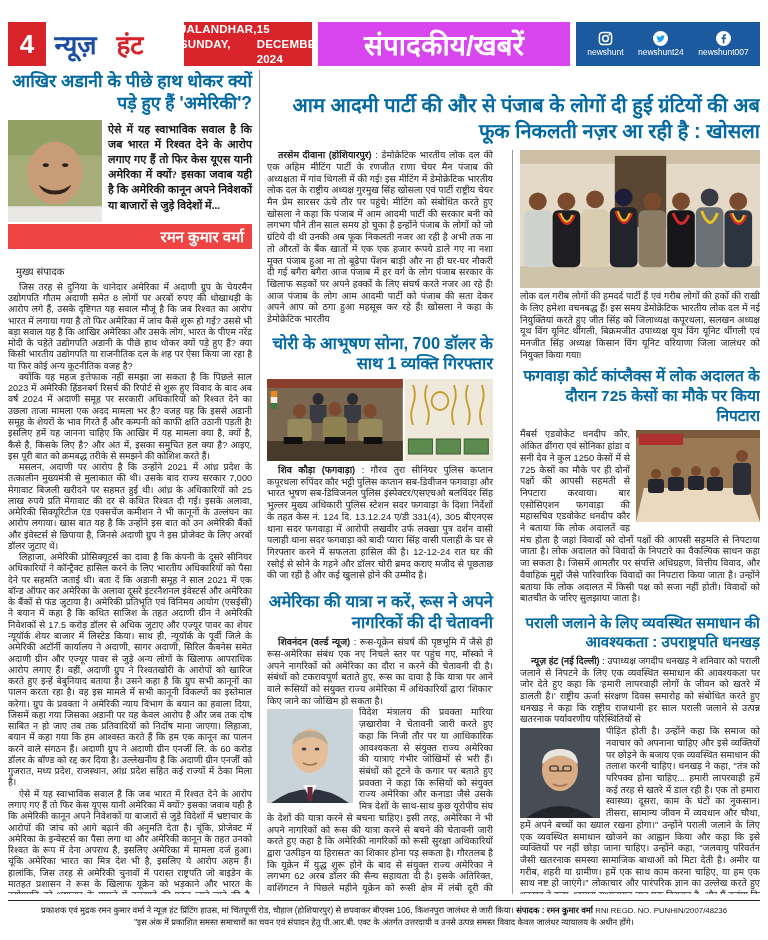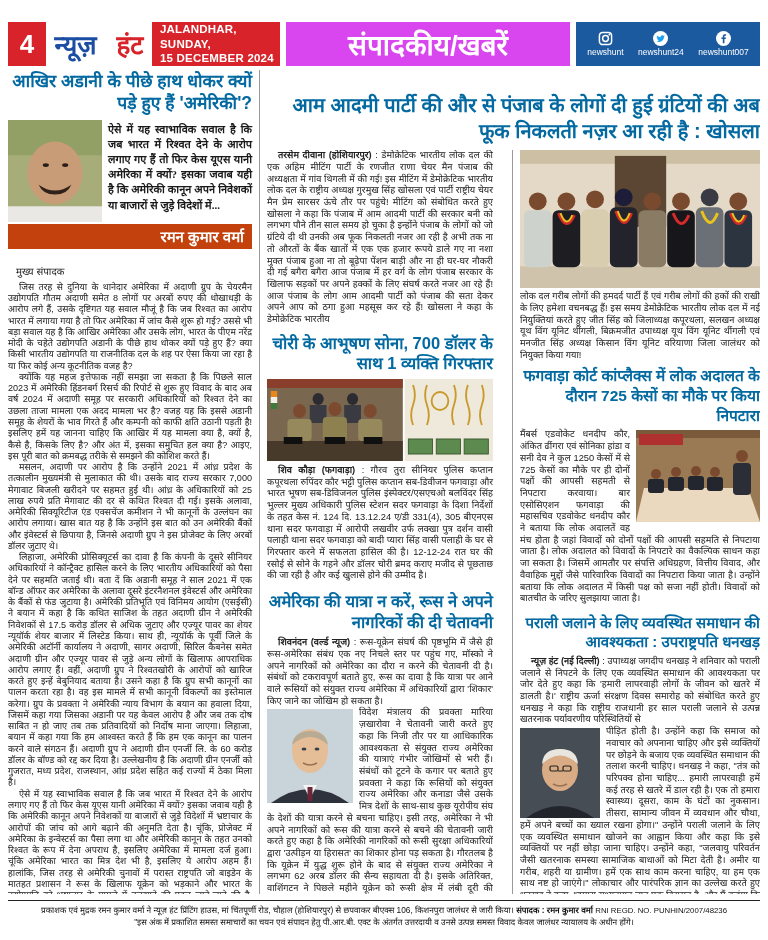--- a/index.html
+++ b/index.html
@@ -4,21 +4,21 @@
 <style>
   * { box-sizing: border-box; margin: 0; padding: 0; }
   body { font-family: "Liberation Sans", sans-serif; background: #ffffff; color: #1a1a1a; }
   .page { position: relative; width: 768px; height: 940px; overflow: hidden; background: #fff; margin: 0 auto; }
 
   
   .header { position: absolute; top: 22px; left: 8px; width: 752px; height: 44px; display: flex; align-items: stretch; }
   .pagenum { width: 38px; background: #d8232a; color: #fff; font-weight: bold; font-size: 26px; display: flex; align-items: center; justify-content: center; }
   .logo { width: 106px; display: flex; align-items: center; justify-content: center; font-size: 26px; font-weight: bold; gap: 20px; }
   .logo .b { color: #1b4ea3; } .logo .r { color: #d8232a; }
-  .datebox { width: 128px; background: #d8232a; color: #fff; font-size: 11.5px; font-weight: bold; display: flex; flex-direction: column; justify-content: center; padding-left: 8px; line-height: 1.3; letter-spacing: .2px; }
+  .datebox { width: 128px; background: #d8232a; color: #fff; font-size: 11.5px; font-weight: bold; display: flex; flex-direction: row; justify-content: center; padding-left: 8px; line-height: 1.3; letter-spacing: .2px; margin-left: 32px; }
   .sectionbox { flex: 1; background: #d946ef; color: #fff; display: flex; align-items: center; justify-content: center; font-size: 28px; font-weight: bold; margin: 0 6px; }
   .socialbox { width: 184px; background: #1b5a9e; display: flex; align-items: center; justify-content: space-around; padding: 2px 4px 3px; }
   .social { display: flex; flex-direction: column; align-items: center; gap: 1px; color: #fff; font-size: 8.5px; cursor: pointer; }
   .social svg { width: 15px; height: 15px; display: block; }
 
   
   .main { position: absolute; top: 70px; left: 8px; width: 752px; bottom: 46px; display: flex; overflow: hidden; }
   .col-left { width: 252px; padding-right: 7px; border-right: 1px solid #999; overflow: hidden; }
   .col-rest { flex: 1; padding-left: 7px; display: flex; flex-direction: column; overflow: hidden; margin-top: 23px; }
   .row2 { display: flex; flex: 1; overflow: hidden; }
@@ -35,21 +35,21 @@
 
   .news { font-size: 9.3px; line-height: 1.26; text-align: justify; color: #222; }
   .news p { text-indent: 11px; }
   .news p.noind { text-indent: 0; }
   .adani-body { font-size: 9.1px; line-height: 1.24; }
   .dl { font-weight: bold; }
 
   .intro-row { display: flex; gap: 6px; }
   .author-photo { width: 94px; height: 102px; flex: none; }
   .intro { font-family: "Liberation Serif", serif; font-weight: bold; font-size: 11px; line-height: 1.38; text-align: justify; padding-top: 2px; }
-  .author-bar { background: #c2410c; color: #fff; font-weight: bold; font-size: 15px; text-align: right; padding: 2px 8px 3px; margin-top: 2px; }
+  .author-bar { background: #ef4444; color: #fff; font-weight: bold; font-size: 15px; text-align: right; padding: 2px 8px 3px; margin-top: 2px; }
   .author-title { text-align: left; font-size: 10px; padding: 15px 8px 4px; color: #222; }
 
   .photo svg { display: block; width: 100%; height: 100%; }
   .group-photo { width: 100%; height: 138px; margin-bottom: 3px; }
   .theft-photo { width: 100%; height: 82px; margin: 2px 0 4px; }
   .putin-photo { float: left; width: 86px; height: 94px; margin: 2px 6px 1px 0; }
   .court-photo { float: right; width: 124px; height: 92px; margin: 1px 0 2px 6px; }
   .dhankhar-photo { float: left; width: 80px; height: 90px; margin: 2px 6px 1px 0; }
   .wrapblock::after { content: ""; display: block; clear: both; }
 

